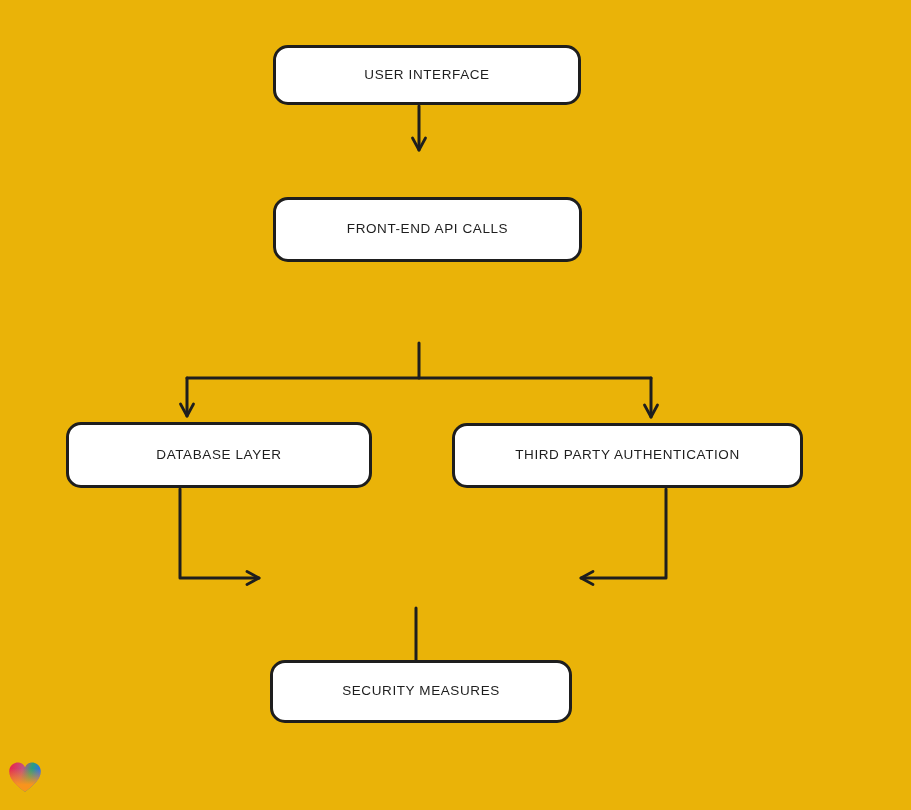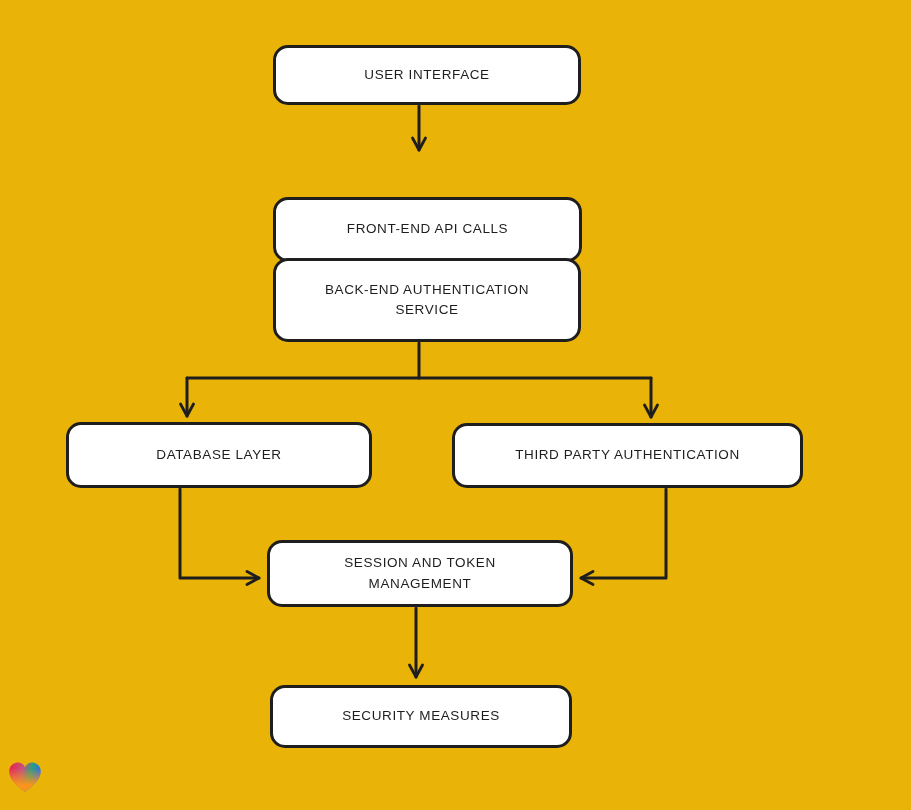--- a/index.html
+++ b/index.html
@@ -43,21 +43,21 @@
   .node span { display: inline-block; }
   
   .n1 { left: 273px; top: 45px;  width: 308px; height: 60px; }
   .n2 { left: 273px; top: 157px; width: 309px; height: 65px; margin-top: 40px; }
   .n3 { left: 273px; top: 258px; width: 308px; height: 84px; }
   .n3 span { max-width: 235px; }
   .n4 { left: 66px;  top: 422px; width: 306px; height: 66px; justify-content: center; }
   .n5 { left: 452px; top: 423px; width: 351px; height: 65px; }
   .n6 { left: 267px; top: 540px; width: 306px; height: 67px; }
   .n6 span { max-width: 185px; }
-  .n7 { left: 270px; top: 685px; width: 302px; height: 63px; }
+  .n7 { left: 270px; top: 660px; width: 302px; height: 63px; }
   .badge {
     position: absolute;
     left: 7px;
     top: 760px;
     width: 36px;
     height: 36px;
     cursor: pointer;
   }
 </style>
 </head>
@@ -85,35 +85,29 @@
   </svg>
 
   <div class="node n1">
     <span>USER INTERFACE</span>
   </div>
 
   <div class="node n2">
     <span>FRONT-END API CALLS</span>
   </div>
 
-  <div class="node n3">
-    <span>BACK-END AUTHENTICATION SERVICE</span>
-  </div>
 
   <div class="node n4">
     <span>DATABASE LAYER</span>
   </div>
 
   <div class="node n5">
     <span>THIRD PARTY AUTHENTICATION</span>
   </div>
 
-  <div class="node n6">
-    <span>SESSION AND TOKEN MANAGEMENT</span>
-  </div>
 
   <div class="node n7">
     <span>SECURITY MEASURES</span>
   </div>
 
   <div class="badge">
     <svg width="36" height="36" viewBox="0 0 32 32" xmlns="http://www.w3.org/2000/svg">
       <defs>
         <linearGradient id="heartBase" x1="0" y1="0" x2="1" y2="0.25">
           <stop offset="0" stop-color="#ee1f45"></stop>

